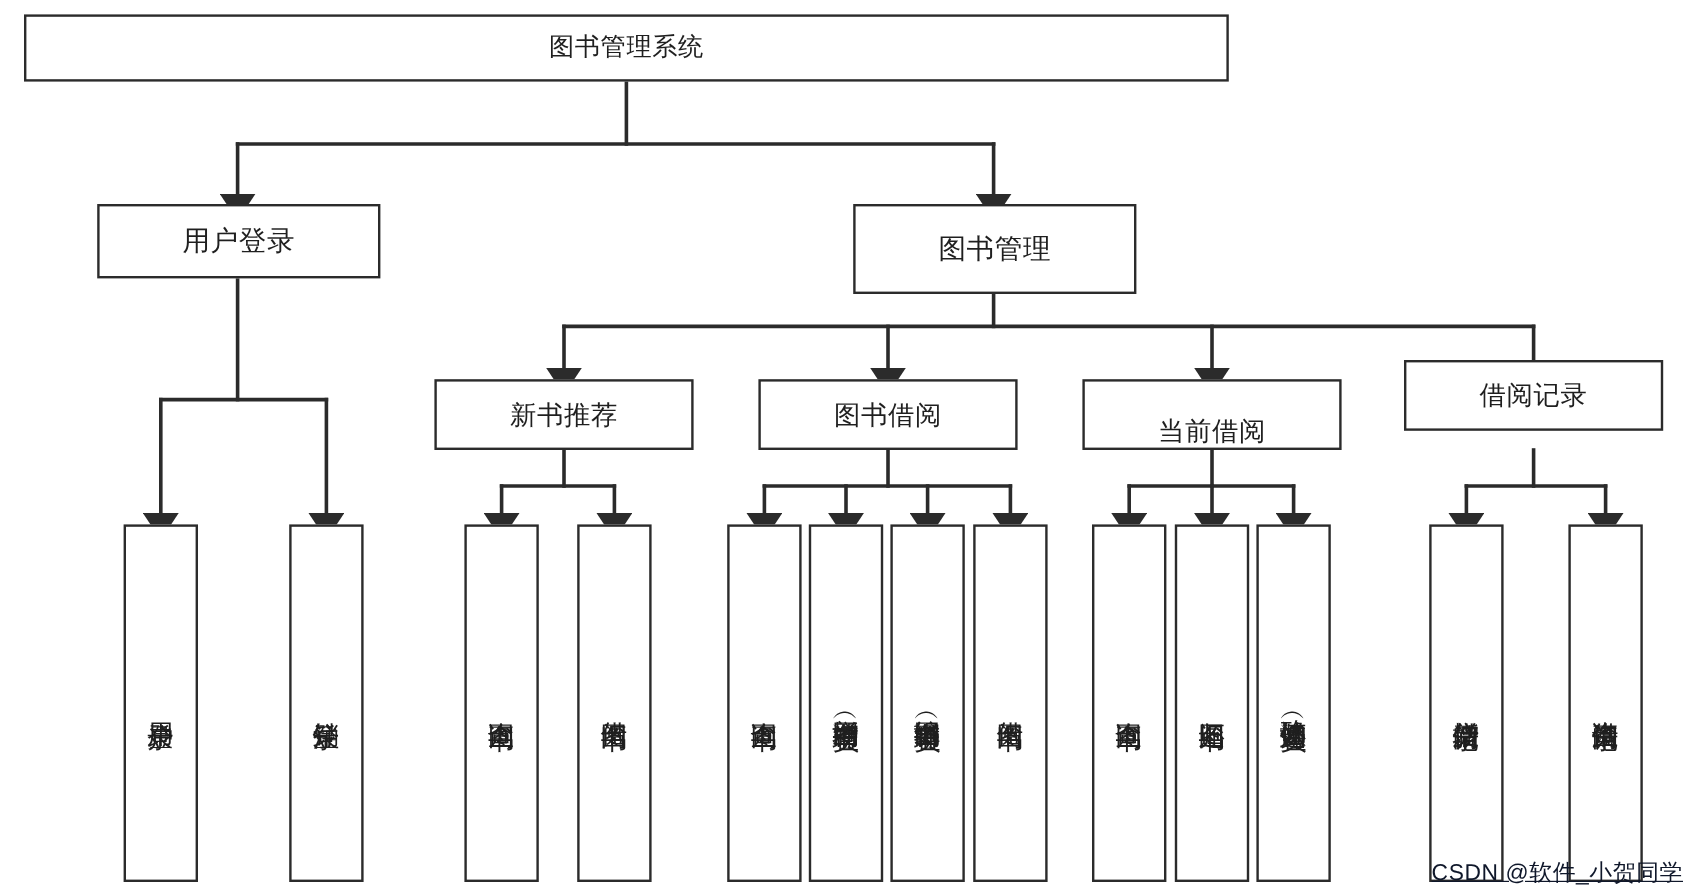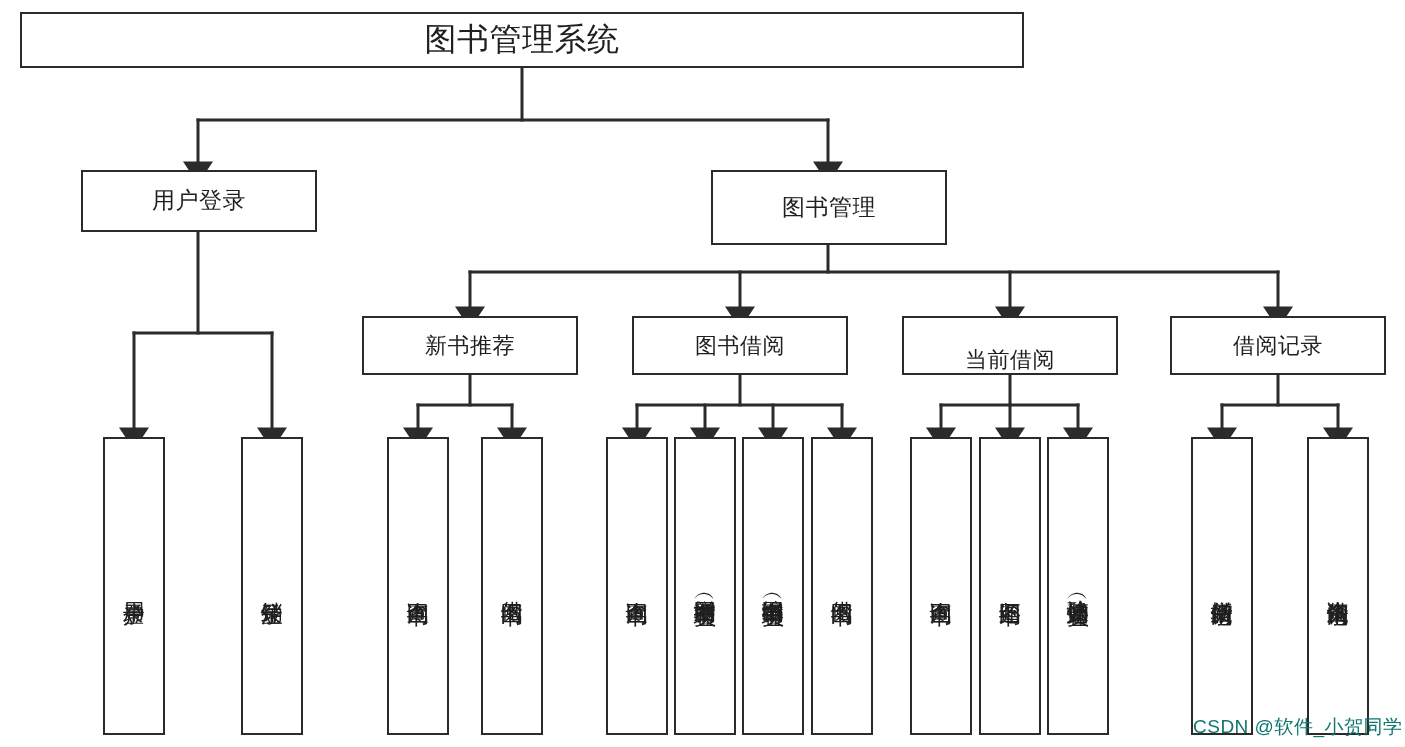--- a/index.html
+++ b/index.html
@@ -37,21 +37,21 @@
     justify-content: center;
     text-align: center;
   }
   .node .label {
     color: #1f1f1f;
     line-height: 1.18;
     letter-spacing: 0.5px;
     white-space: nowrap;
   }
   .node-root .label {
-    font-size: 32px;
+    font-size: 21px;
   }
   .node-l2 .label {
     font-size: 23px;
   }
   .node-l3 .label {
     font-size: 22px;
   }
   .node-leaf {
     align-items: center;
     justify-content: center;
@@ -61,24 +61,25 @@
     writing-mode: vertical-rl;
     text-orientation: upright;
     line-height: 1.06;
     letter-spacing: 1px;
     white-space: nowrap;
     max-height: 282px;
   }
   .watermark {
     position: absolute;
     font-size: 19px;
-    color: #0f766e;
+    color: #0f172a;
     white-space: nowrap;
     letter-spacing: 0.5px;
     font-family: "Liberation Sans", "DejaVu Sans", sans-serif;
+    text-decoration: underline;
   }
 </style>
 </head>
 <body>
 
 <div id="canvas">
 
   <svg class="edges" viewBox="0 0 1405 747" xmlns="http://www.w3.org/2000/svg">
     <defs>
       <marker id="arrow" markerWidth="9" markerHeight="10" refX="2.2" refY="5" orient="auto" markerUnits="strokeWidth">
@@ -142,21 +143,21 @@
 
   <div class="node node-l3" style="left:362px; top:316px; width:216px; height:59px;">
     <span class="label">新书推荐</span>
   </div>
   <div class="node node-l3" style="left:632px; top:316px; width:216px; height:59px;">
     <span class="label">图书借阅</span>
   </div>
   <div class="node node-l3" style="left:902px; top:316px; width:216px; height:59px;align-items:flex-end;">
     <span class="label">当前借阅</span>
   </div>
-  <div class="node node-l3" style="left:1170px; top:316px; width:216px; height:59px;">
+  <div class="node node-l3" style="left:1170px; top:300px; width:216px; height:59px;">
     <span class="label">借阅记录</span>
   </div>
 
   <div class="node node-leaf" style="left:103px; top:437px; width:62px; height:298px;">
     <span class="label">用户登录</span>
   </div>
   <div class="node node-leaf" style="left:241px; top:437px; width:62px; height:298px;">
     <span class="label">注销登录</span>
   </div>
 

